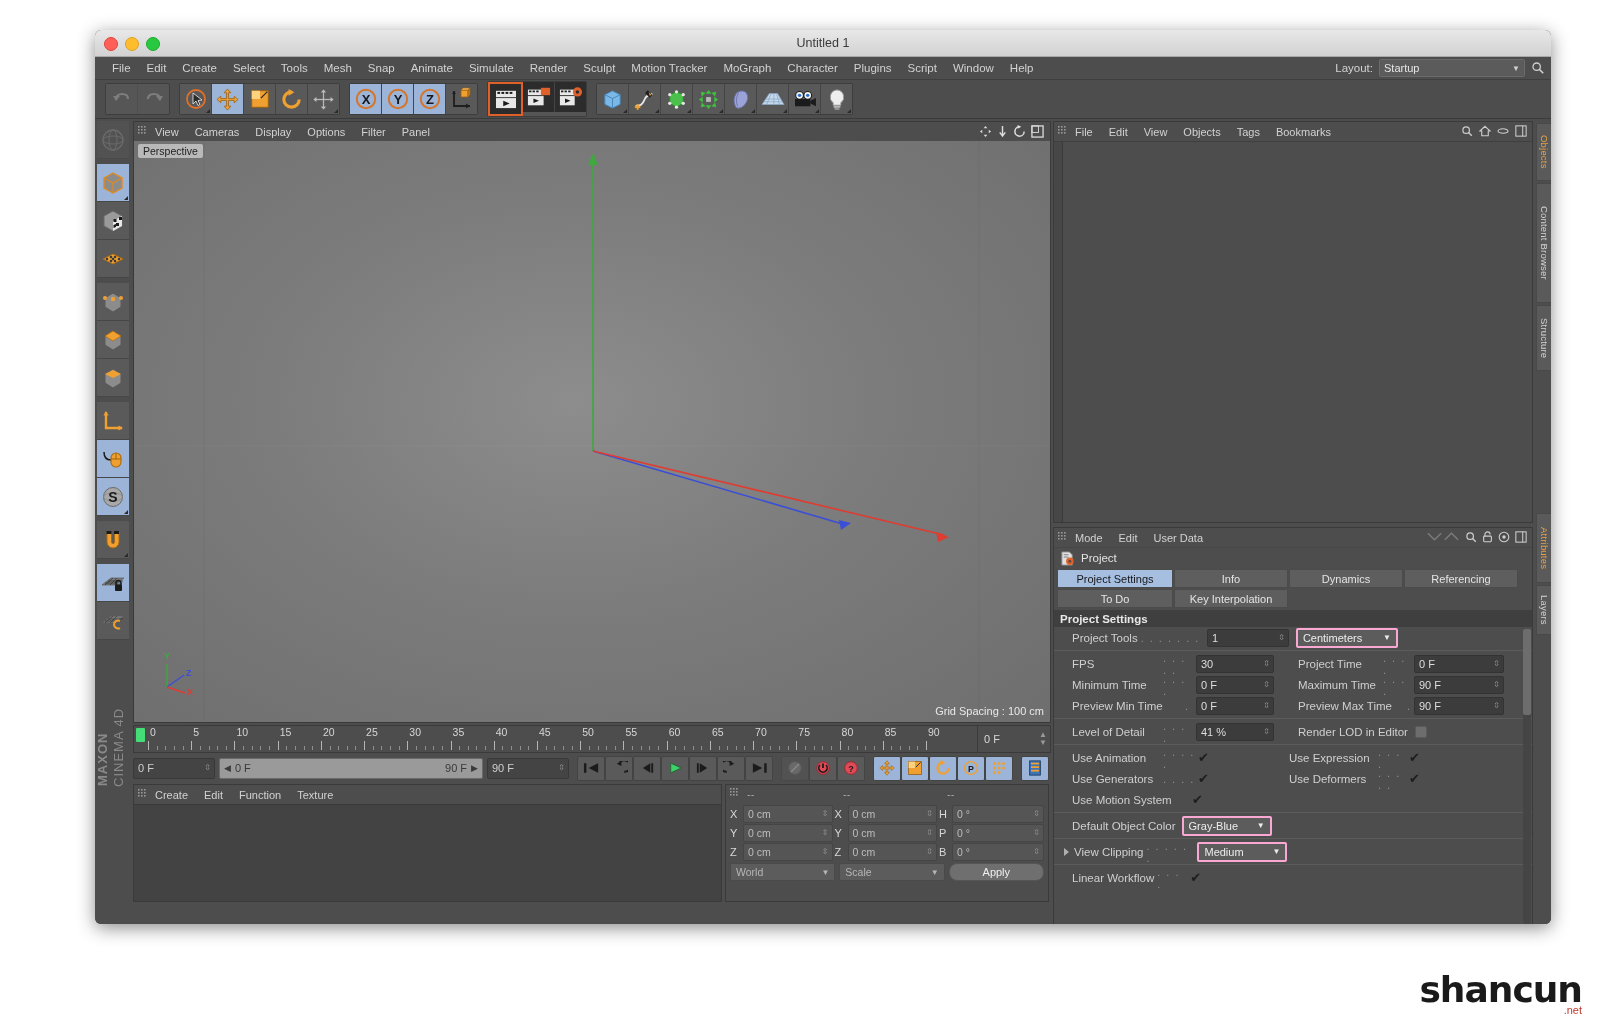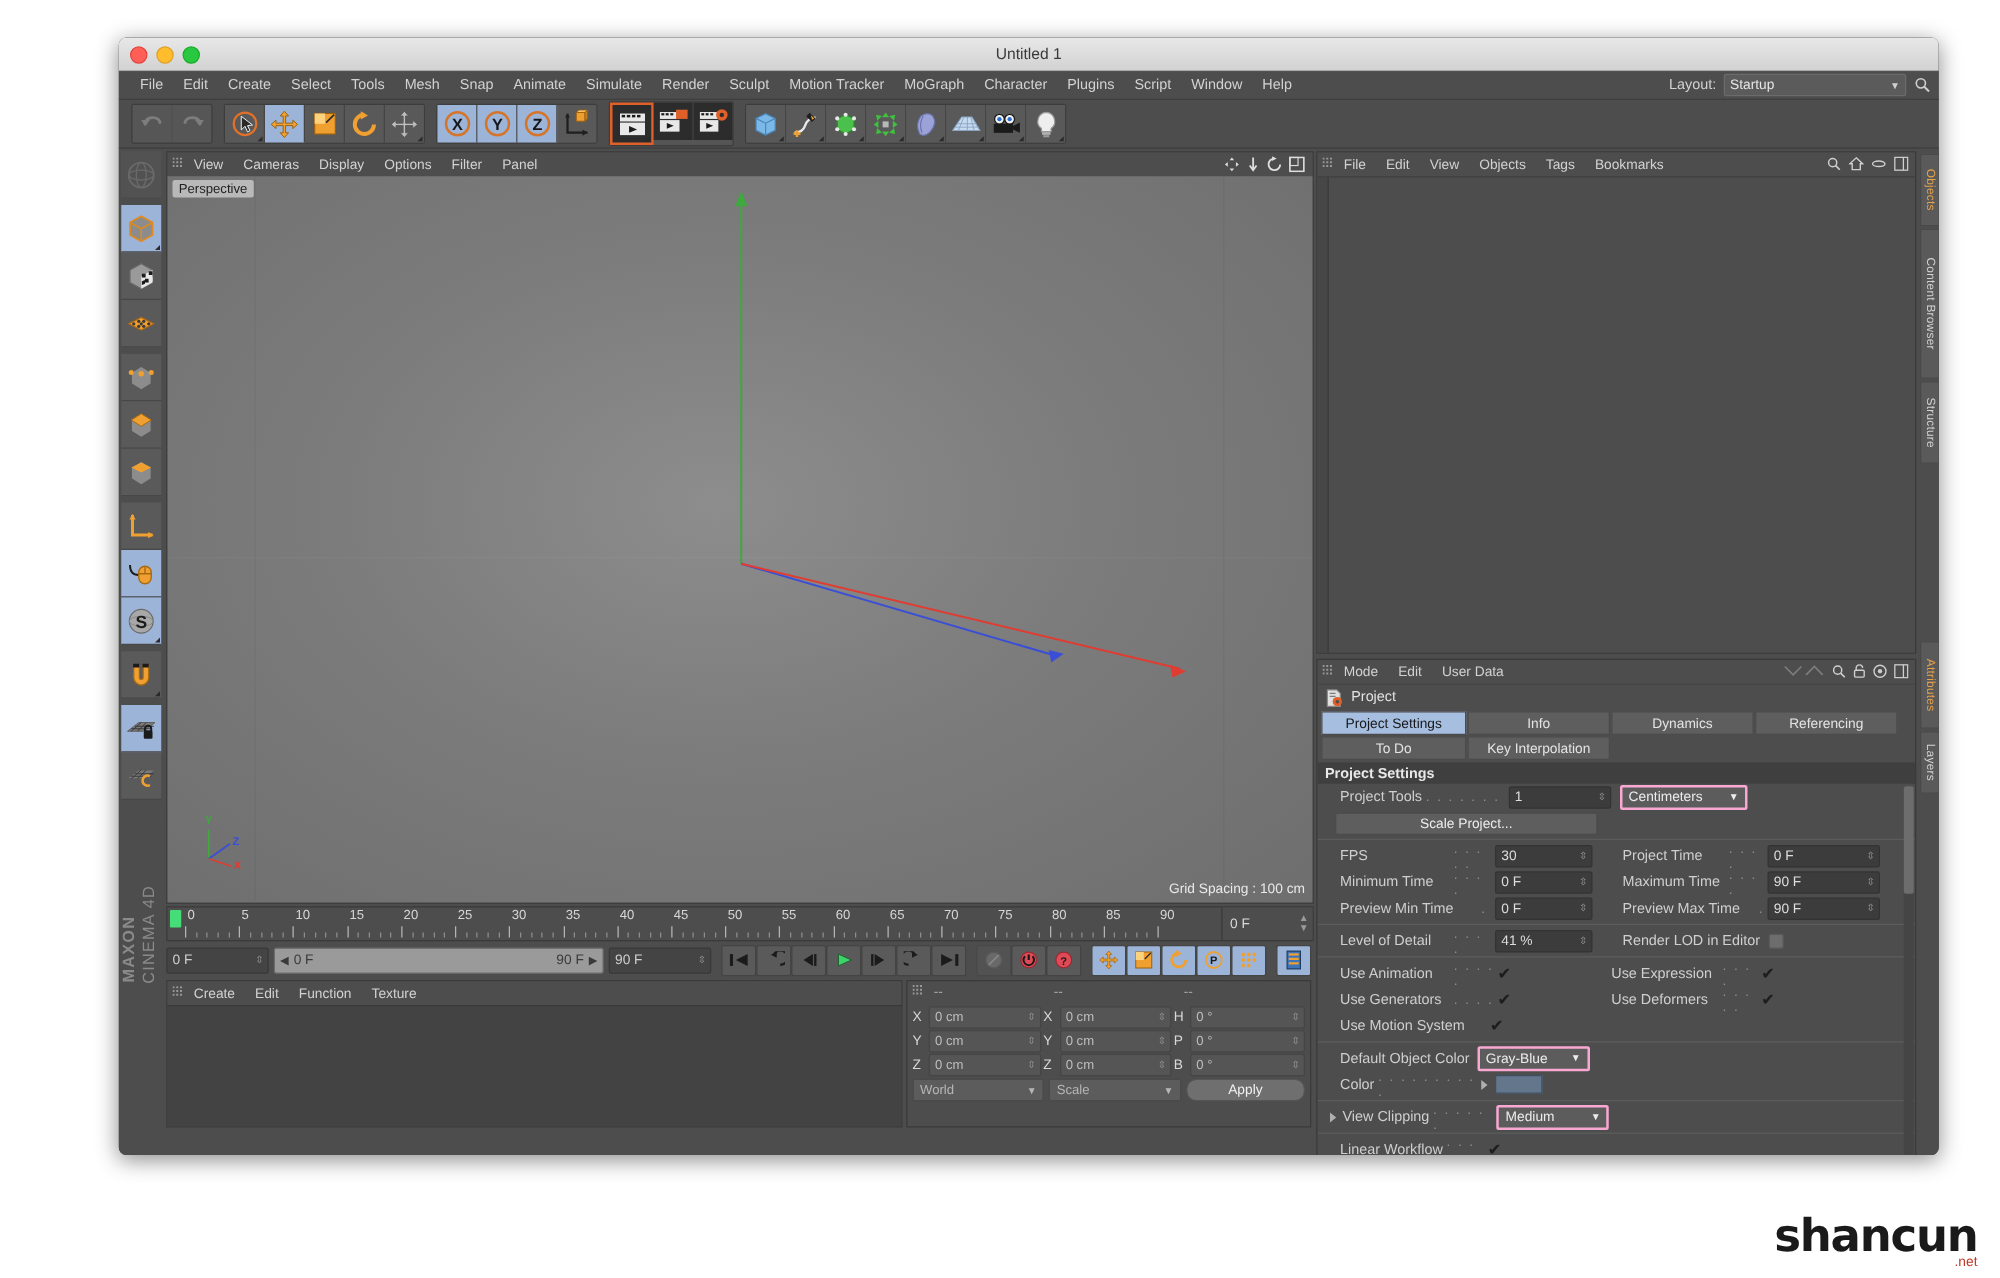--- a/index.html
+++ b/index.html
@@ -1117,23 +1117,20 @@
               <div class="pfield" style="width:72px;margin-left:4px;">
                 <span>1</span>
                 <span class="spin">⇳</span>
               </div>
               <div class="pdd" style="width:88px;margin-left:7px;">
                 <span>Centimeters</span>
                 <span class="caret" style="margin-left:auto;">▼</span>
               </div>
             </div>
 
-            <div class="prow" style="padding-left:6px;">
-              <div class="pbtn" style="width:208px;">Scale Project...</div>
-            </div>
 
             <div class="hsep"></div>
 
             <div class="prow" style="padding-left:10px;">
               <span class="plabel" style="width:88px;">FPS</span>
               <span class="dots" style="width:30px;">. . . . .</span>
               <div class="pfield" style="width:68px;">
                   <span>30</span>
                   <span class="spin">⇳</span>
                 </div>
@@ -1216,26 +1213,20 @@
             <div class="hsep"></div>
 
             <div class="prow" style="padding-left:10px;">
               <span class="plabel">Default Object Color</span>
               <div class="pdd" style="width:76px;margin-left:6px;">
                 <span>Gray-Blue</span>
                 <span class="caret" style="margin-left:auto;">▼</span>
               </div>
             </div>
 
-            <div class="prow" style="padding-left:10px;">
-              <span class="plabel">Color</span>
-              <span class="dots" style="width:80px;">. . . . . . . . . .</span>
-              <span class="arrow-r" style="margin-right:6px;"></span>
-              <div class="swatch"></div>
-            </div>
 
             <div class="hsep"></div>
 
             <div class="prow" style="padding-left:0px;">
               <span class="arrow-r" style="margin:0 5px 0 2px;"></span>
               <span class="plabel">View Clipping</span>
               <span class="dots" style="width:44px;">. . . . . .</span>
               <div class="pdd" style="width:76px;margin-left:4px;">
                 <span>Medium</span>
                 <span class="caret" style="margin-left:auto;">▼</span>

